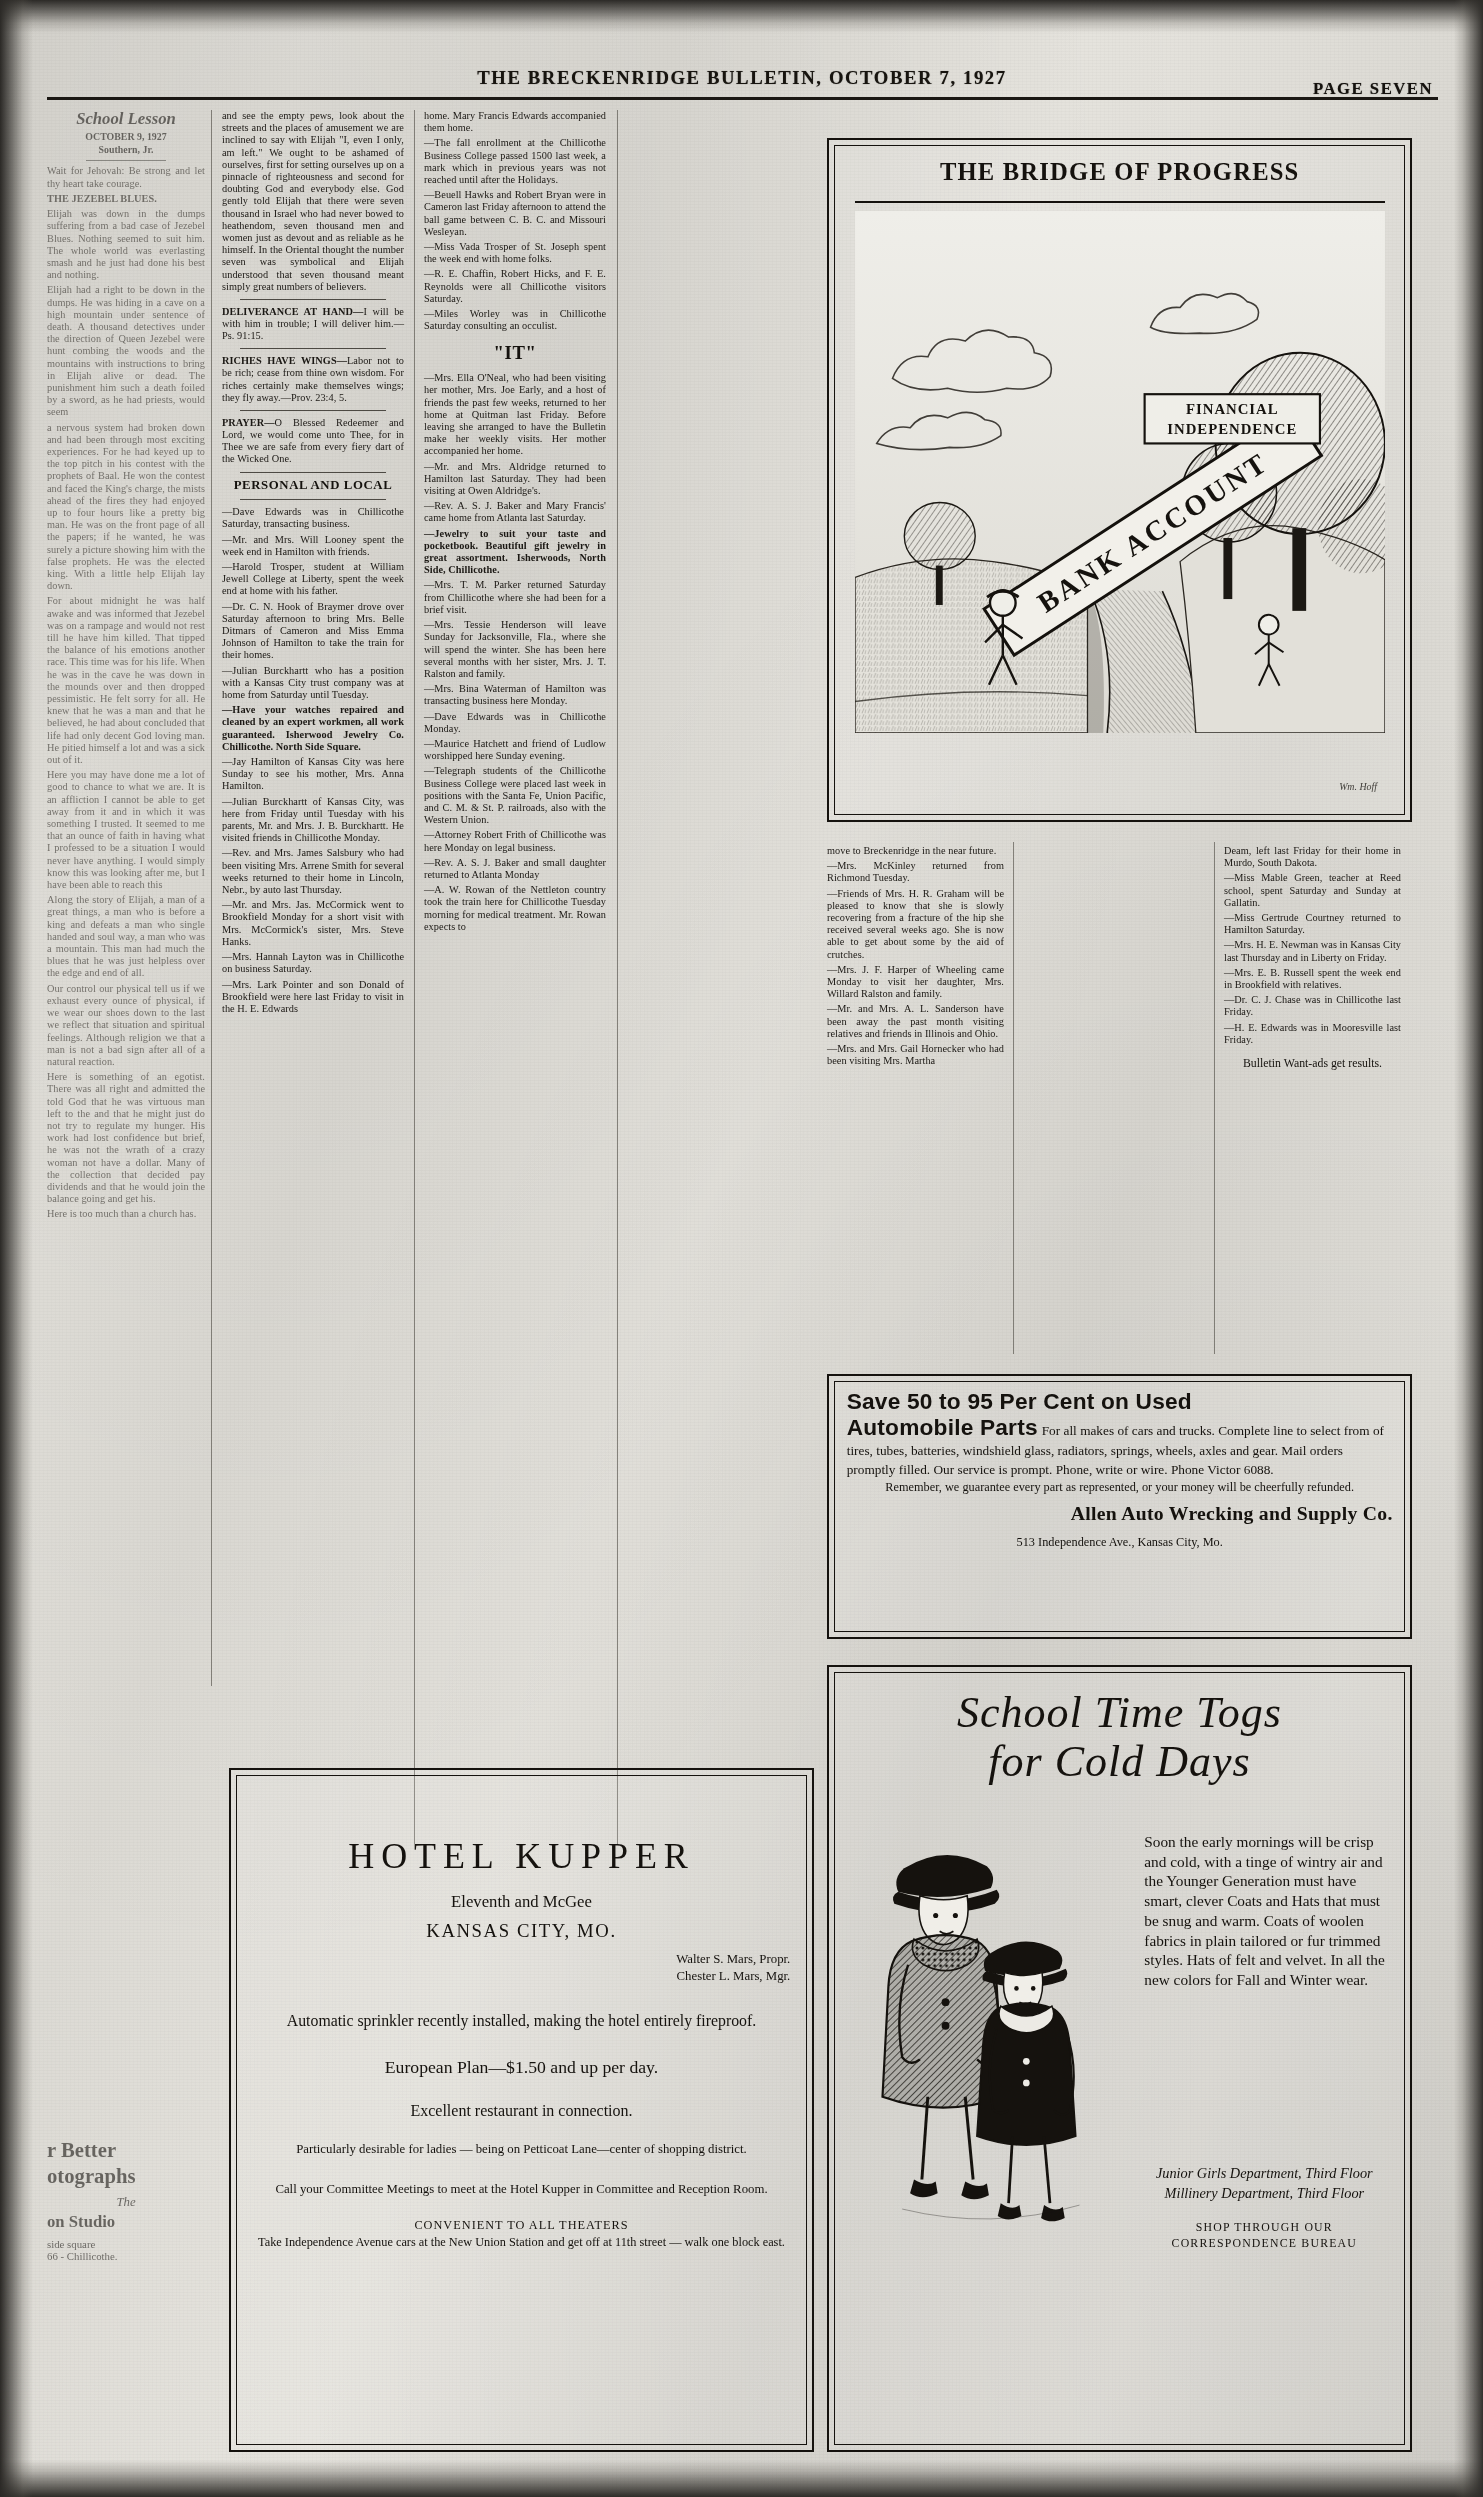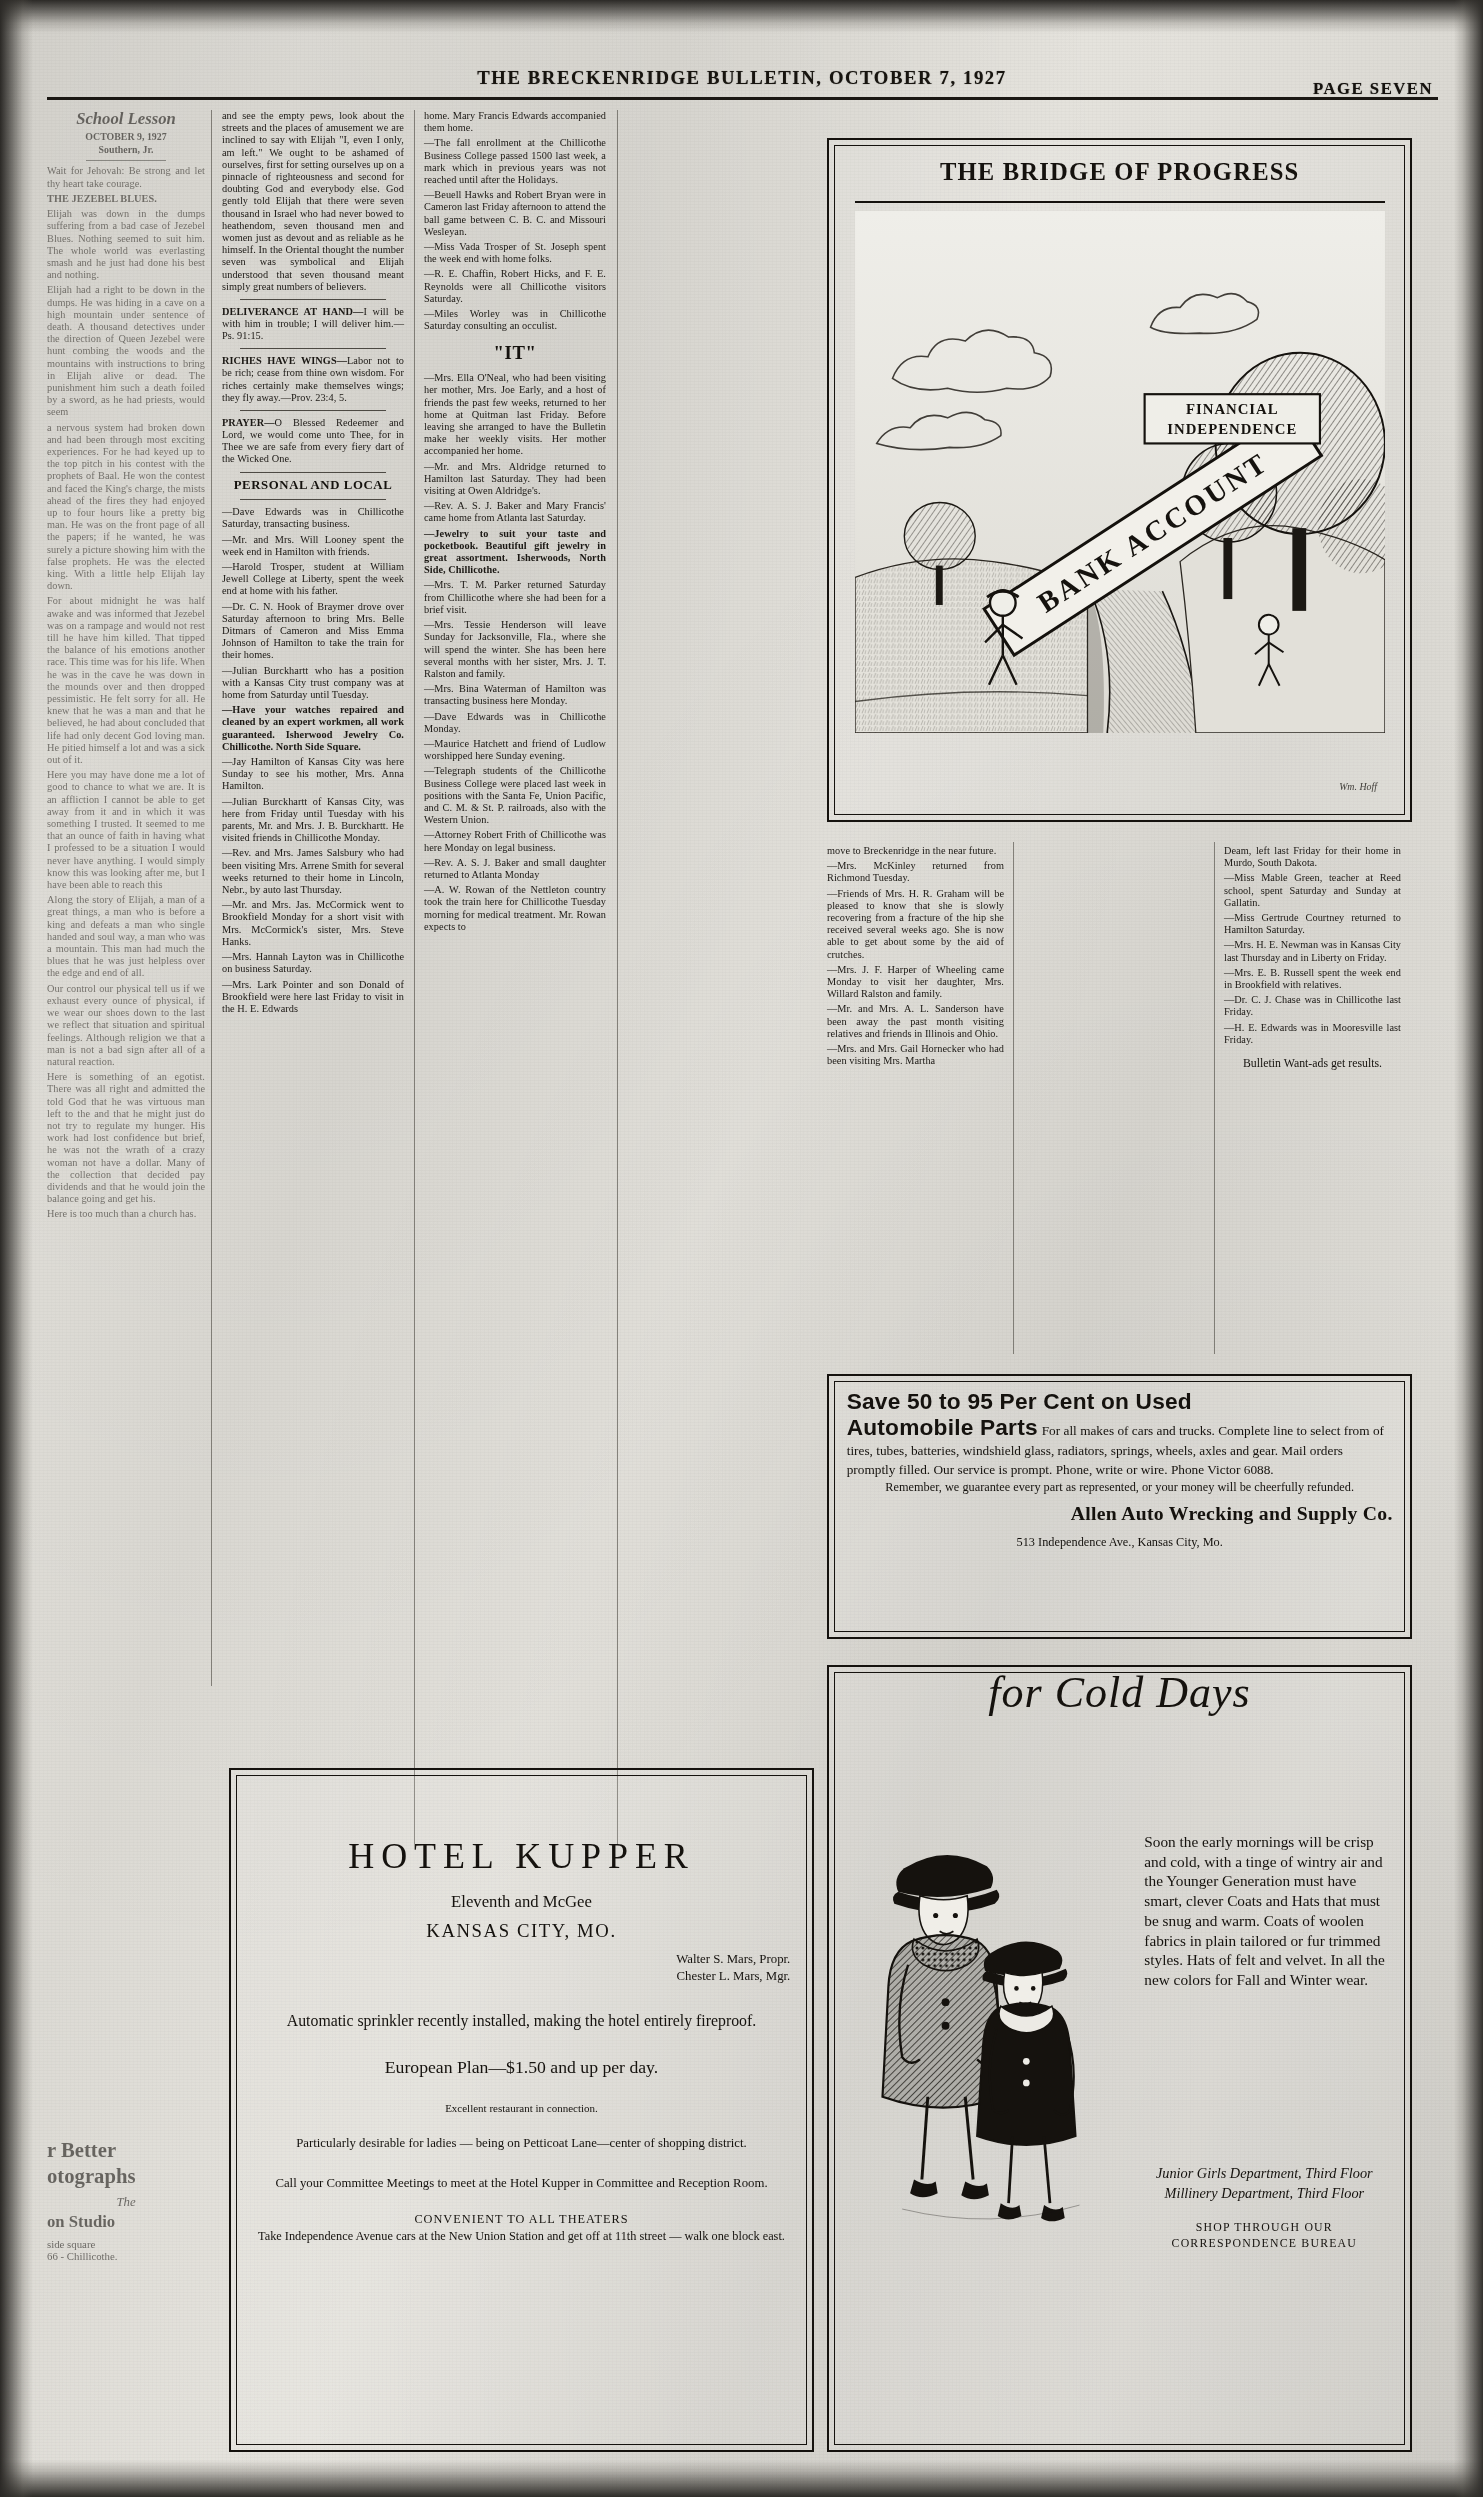--- a/index.html
+++ b/index.html
@@ -104,21 +104,21 @@
   #ad-hotel{left:229px;top:1768px;width:581px;height:680px;}
   #ad-hotel .h-title{
     text-align:center;font-size:36px;letter-spacing:6.9px;margin-top:43px;
     font-family:"Liberation Serif",serif;font-weight:normal;
   }
   #ad-hotel .h-line{text-align:center;font-size:16.7px;margin-top:15.8px;}
   #ad-hotel .h-city{text-align:center;font-size:18.7px;letter-spacing:1.6px;margin-top:7.9px;}
   #ad-hotel .h-sm{text-align:right;font-size:12.8px;margin-top:9.9px;}
   #ad-hotel .h-mid{text-align:center;font-size:15.8px;margin-top:25.6px;line-height:21.7px;}
   #ad-hotel .h-euro{text-align:center;font-size:17.7px;margin-top:25.6px;}
-  #ad-hotel .h-rest{text-align:center;font-size:11px;margin-top:23.6px;}
+  #ad-hotel .h-rest{text-align:center;font-size:16px;margin-top:23.6px;}
   #ad-hotel .h-note{text-align:center;font-size:12.8px;margin-top:21.7px;line-height:17.7px;}
   #ad-hotel .h-conv{text-align:center;font-size:12.3px;letter-spacing:1px;margin-top:19.7px;}
   #ad-hotel .h-take{text-align:center;font-size:12.3px;margin-top:1px;line-height:16.7px;}
 
   
   #ad-togs{left:827px;top:1665px;width:581px;height:783px;}
   #ad-togs .t-script1{
     text-align:center;font-size:44px;font-style:italic;font-family:"Liberation Serif",serif;
     margin-top:21.7px;line-height:47px;letter-spacing:1px;}
   #ad-togs .t-script2{
@@ -395,20 +395,21 @@
       <div class="h-note">Particularly desirable for ladies — being on Petticoat Lane—center of shopping district.</div>
       <div class="h-note">Call your Committee Meetings to meet at the Hotel Kupper in Committee and Reception Room.</div>
       <div class="h-conv">CONVENIENT TO ALL THEATERS</div>
       <div class="h-take">Take Independence Avenue cars at the New Union Station and get off at 11th street — walk one block east.</div>
     </div>
   </div>
 
   <div class="adbox" id="ad-togs">
     <div class="inner"></div>
 
+    <div class="t-script1">School Time Togs</div>
     <div class="t-script2">for Cold Days</div>
 
     <div class="togs-art">
       <svg width="276" height="463" viewBox="0 0 280 470" xmlns="http://www.w3.org/2000/svg">
         <defs>
           <pattern id="tweed" width="5" height="5" patternUnits="userSpaceOnUse" patternTransform="rotate(45)">
             <line x1="0" y1="0" x2="0" y2="5" stroke="#15120e" stroke-width="1.4"></line>
           </pattern>
           <pattern id="fur" width="6" height="6" patternUnits="userSpaceOnUse">
             <circle cx="3" cy="3" r="1.5" fill="#15120e"></circle>

